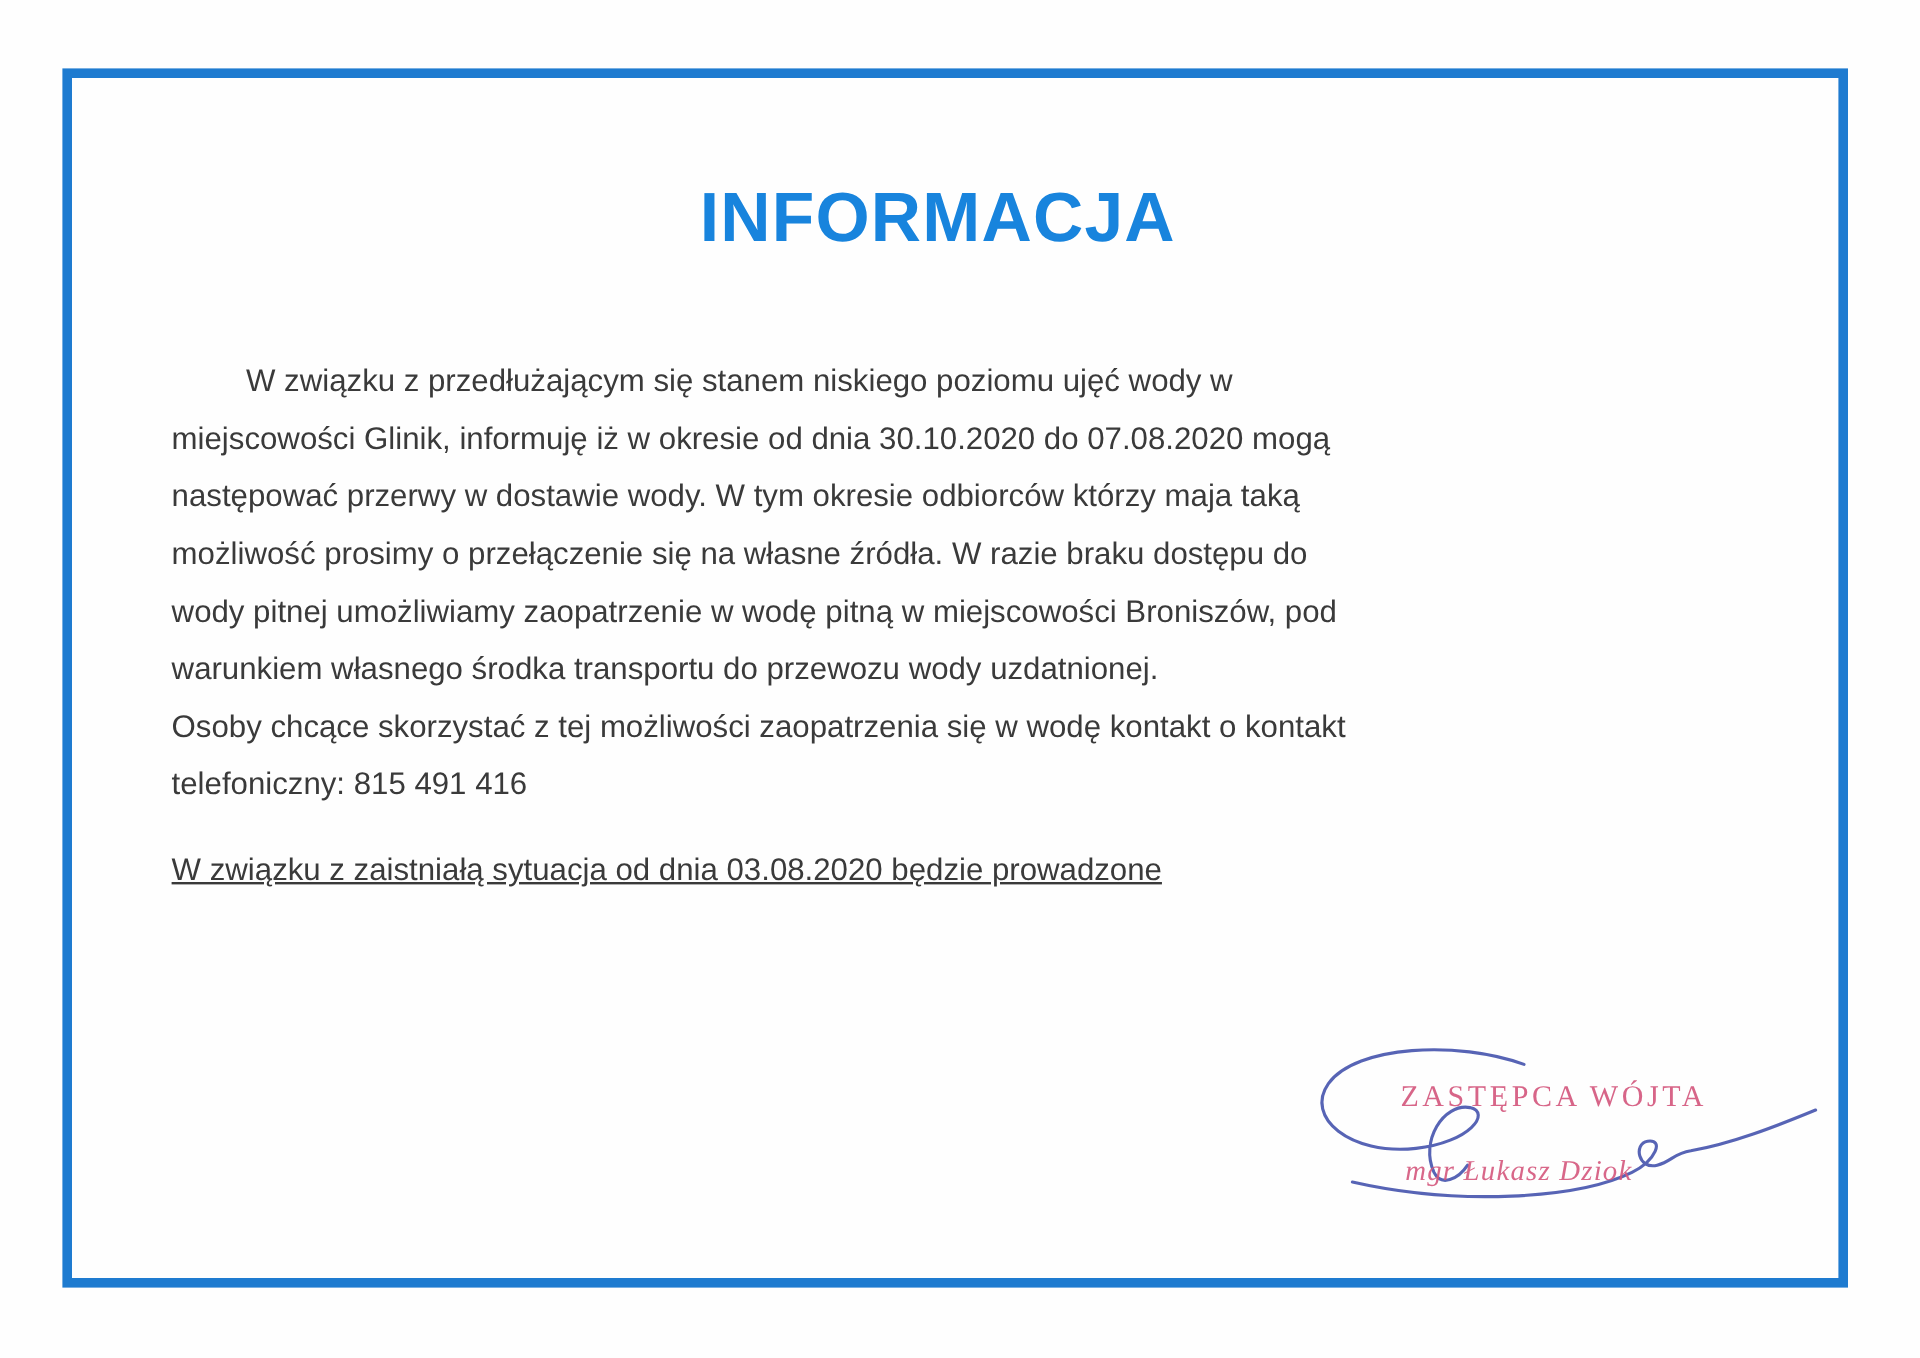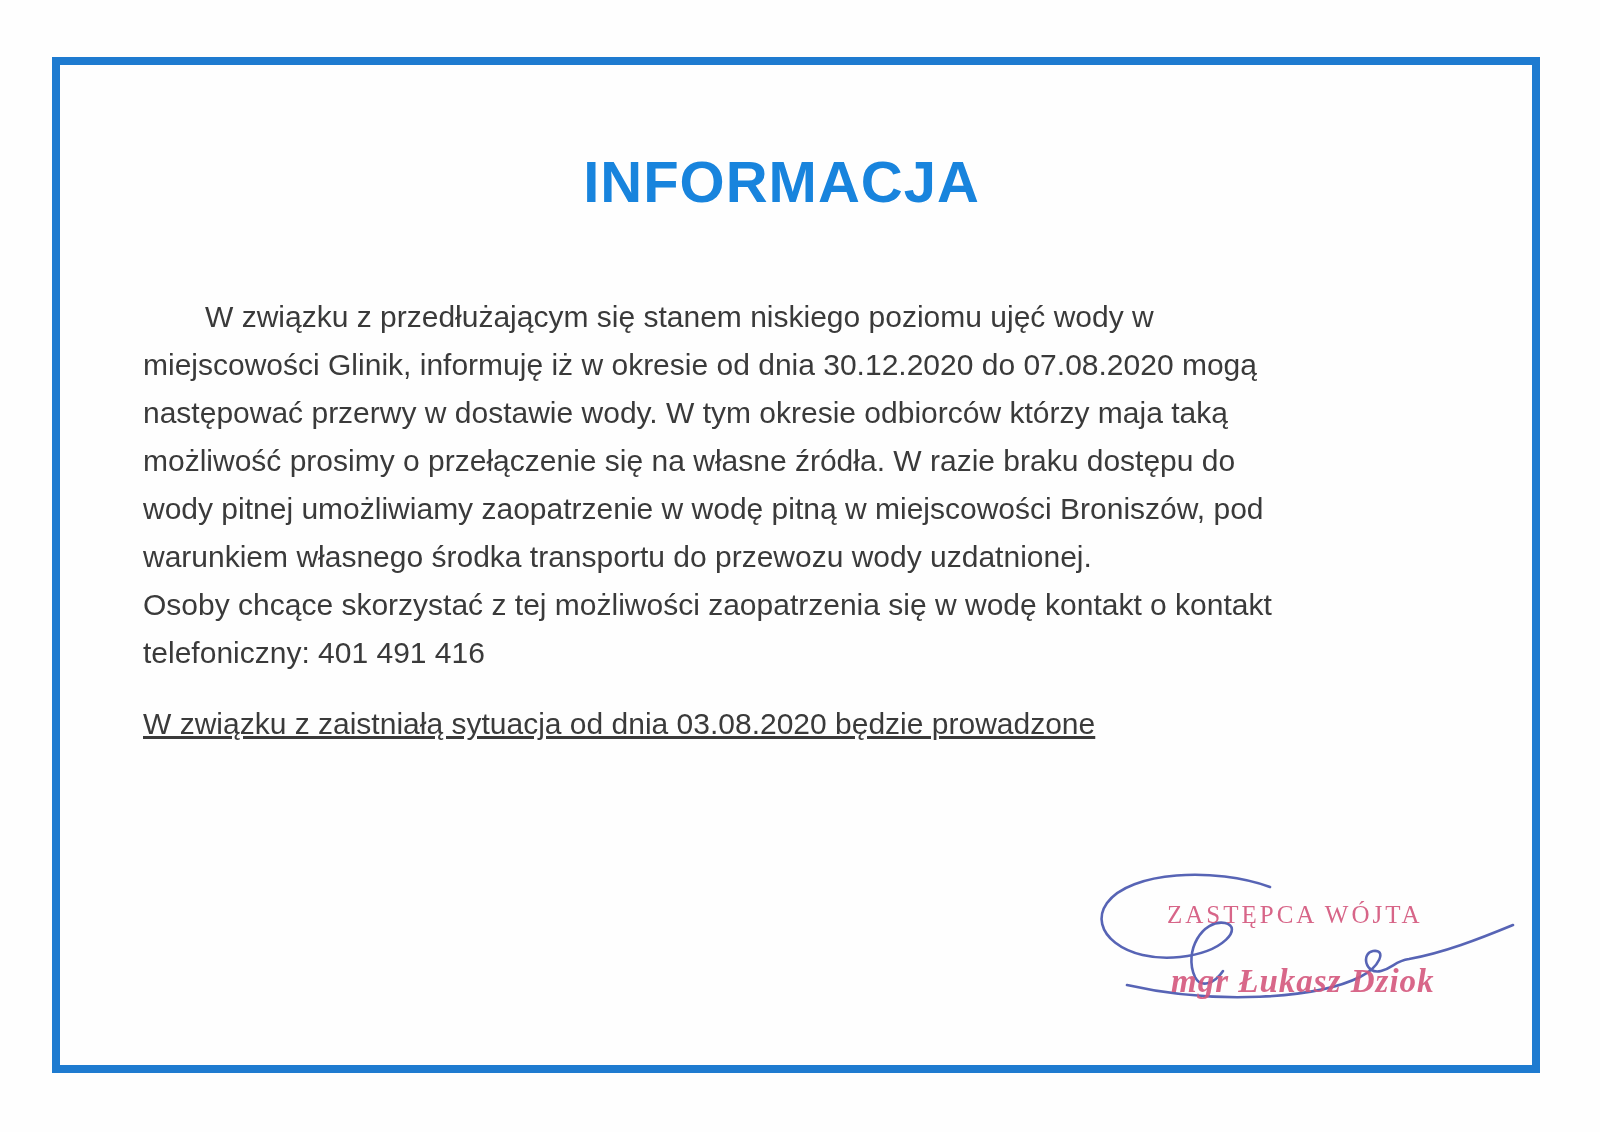--- a/index.html
+++ b/index.html
@@ -33,21 +33,21 @@
     font-size: 58px;
     font-weight: bold;
     letter-spacing: 1px;
     color: #1884dd;
   }
   .body-text {
     position: absolute;
     left: 143px;
     top: 293px;
     width: 1300px;
-    font-size: 30px;
+    font-size: 26px;
     line-height: 48px;
     color: #3a3a3a;
   }
   .paragraph div {
     white-space: nowrap;
   }
   .paragraph.p1 div:first-child {
     text-indent: 62px;
   }
   .paragraph.p2 {
@@ -71,25 +71,24 @@
     letter-spacing: 3px;
     color: rgba(210, 80, 120, 0.88);
     white-space: nowrap;
   }
   .stamp-name {
     position: absolute;
     left: 96px;
     top: 98px;
     font-family: "Liberation Serif", serif;
     font-style: italic;
-    font-size: 33px;
+    font-size: 24px;
     letter-spacing: 1px;
     color: rgba(212, 86, 124, 0.9);
     white-space: nowrap;
-    font-weight: bold;
   }
   .scribble {
     position: absolute;
     left: 0;
     top: 0;
     width: 480px;
     height: 160px;
   }
 </style>
 </head>
@@ -97,27 +96,27 @@
 
 <div class="page">
 
   <div class="frame"></div>
 
   <div class="doc-title">INFORMACJA</div>
 
   <div class="body-text">
     <div class="paragraph p1">
         <div>W związku z przedłużającym się stanem niskiego poziomu ujęć wody w</div>
-        <div>miejscowości Glinik, informuję iż w okresie od dnia 30.12.2020 do 07.08.2020 mogą</div>
+        <div>miejscowości Glinik, informuję iż w okresie od dnia 30.10.2020 do 07.08.2020 mogą</div>
         <div>następować przerwy w dostawie wody. W tym okresie odbiorców którzy maja taką</div>
         <div>możliwość prosimy o przełączenie się na własne źródła. W razie braku dostępu do</div>
         <div>wody pitnej umożliwiamy zaopatrzenie w wodę pitną w miejscowości Broniszów, pod</div>
         <div>warunkiem własnego środka transportu do przewozu wody uzdatnionej.</div>
         <div>Osoby chcące skorzystać z tej możliwości zaopatrzenia się w wodę kontakt o kontakt</div>
-        <div>telefoniczny: 401 491 416</div>
+        <div>telefoniczny: 815 491 416</div>
       </div>
     <div class="paragraph p2">
         <div>W związku z zaistniałą sytuacja od dnia 03.08.2020 będzie prowadzone</div>
       </div>
   </div>
 
   <div class="signature-block">
     <svg class="scribble" viewBox="0 0 480 160" xmlns="http://www.w3.org/2000/svg">
       <path d="M195 22 C140 2 55 6 32 38 C12 66 50 98 105 92 C150 87 168 62 150 58 C128 54 108 86 120 112 C126 124 140 118 148 106" fill="none" stroke="#4553ad" stroke-width="2.6" stroke-linecap="round" opacity="0.9"></path>
       <path d="M52 120 C140 140 240 134 285 112 C305 102 312 84 298 86 C286 88 290 110 306 106 C318 103 320 96 334 94 C368 88 404 74 438 60" fill="none" stroke="#4553ad" stroke-width="2.6" stroke-linecap="round" opacity="0.9"></path>

